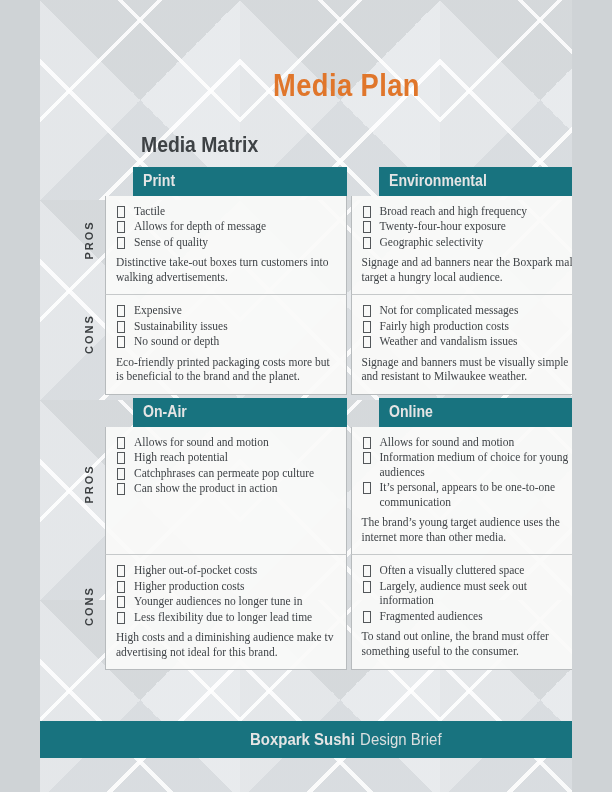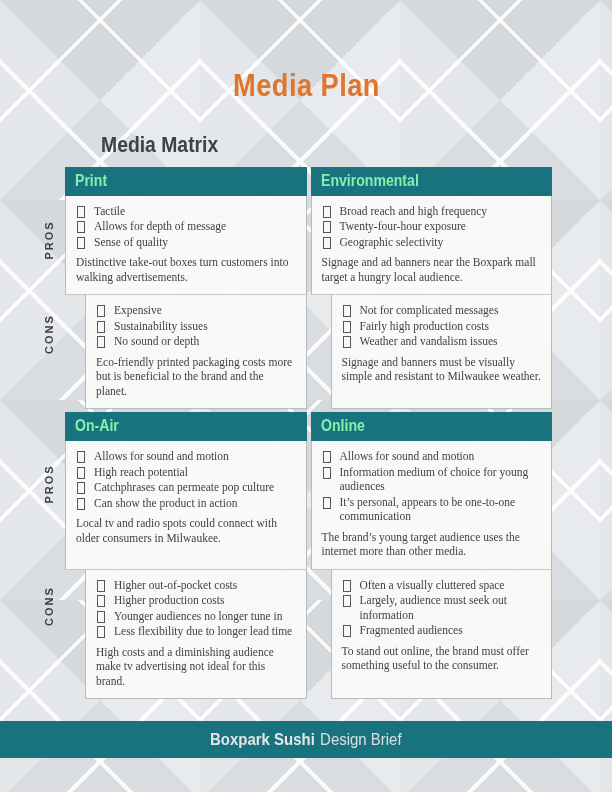--- a/index.html
+++ b/index.html
@@ -1,17 +1,17 @@
 <!DOCTYPE html>
 <html><head>
 <meta charset="utf-8">
 <style>
   html,body { margin:0; padding:0; background:#cfd3d6; }
   .page {
-    position:relative; width:612px; height:792px; margin:0 auto; overflow:hidden;
+    position:relative; width:532px; height:792px; margin:0 auto; overflow:hidden;
     background-color:#e9ebed;
     background-image:
       repeating-linear-gradient(45deg, rgba(255,255,255,0) 0 96px, rgba(255,255,255,0.85) 96px 100px),
       repeating-linear-gradient(-45deg, rgba(130,138,144,0.08) 0 96px, rgba(255,255,255,0.85) 96px 100px),
       conic-gradient(from 45deg, #f1f3f5 0 25%, #e1e4e7 25% 50%, #edeff1 50% 75%, #dcdfe2 75% 100%);
     background-size:200px 200px, 200px 200px, 200px 200px;
     font-family:"Liberation Serif", serif;
   }
   .cond { display:inline-block; transform:scaleX(0.88); transform-origin:left center; white-space:nowrap; }
   .cond-center { display:inline-block; transform:scaleX(0.88); transform-origin:center center; white-space:nowrap; }
@@ -26,31 +26,31 @@
     font-family:"Liberation Sans", sans-serif; font-weight:bold; font-size:22px;
     color:#3e4245;
     margin-left:36px;
   }
 
   .matrix { position:absolute; left:65px; top:167px; width:487px; }
   .qgroup { display:grid; grid-template-columns:1fr 1fr; column-gap:4px; }
   .qgroup + .qgroup { margin-top:3px; }
 
   .qheader {
-    background:#18737f; color:#86efac; padding:5px 10px 6px;
-    font-family:"Liberation Sans", sans-serif; font-weight:bold; font-size:16px;
+    background:#18737f; color:#e5e5e5; padding:5px 10px 6px;
+    font-family:"Liberation Sans", sans-serif; font-weight:bold; font-size:16px;margin-left:28px;
   }
   .cell {
     background:rgba(250,250,249,0.93);
     border:1px solid #b7bbbd; border-top:none;
     padding:8px 10px 10px;
     color:#3f4347; font-size:11.5px; line-height:1.26;
   }
   .pros-cell { border-bottom:1px solid #c6c9ca; }
-  .cons-cell { border-top:none;margin-left:20px; }
+  .cons-cell { border-top:none; }
 
   ul.bullets { list-style:none; margin:0; padding:0; }
   li.bullet-item { display:flex; align-items:flex-start; margin:0 0 1px; }
   .tofu {
     flex:0 0 auto; width:6px; height:10px; margin:2px 9px 0 1px;
     border:1.2px solid #53575a; background:transparent;
   }
   p.summary { margin:6px 0 0; }
 
   .side-label {
@@ -190,21 +190,20 @@
             </li>
           <li class="bullet-item">
               <span class="tofu"></span>
               <span>Catchphrases can permeate pop culture</span>
             </li>
           <li class="bullet-item">
               <span class="tofu"></span>
               <span>Can show the product in action</span>
             </li>
         </ul>
-        <p class="summary">Local tv and radio spots could connect with older consumers in Milwaukee.</p>
       </div>
       <div class="cell pros-cell">
         <ul class="bullets">
           <li class="bullet-item">
               <span class="tofu"></span>
               <span>Allows for sound and motion</span>
             </li>
           <li class="bullet-item">
               <span class="tofu"></span>
               <span>Information medium of choice for young audiences</span>

